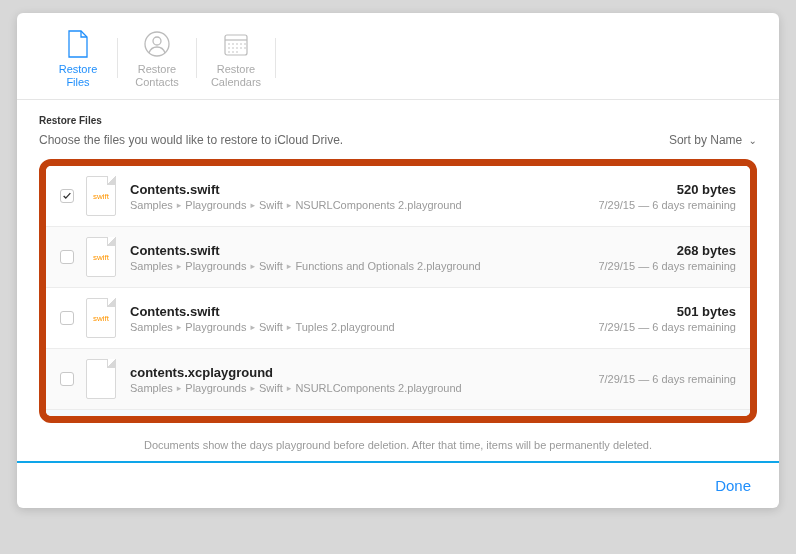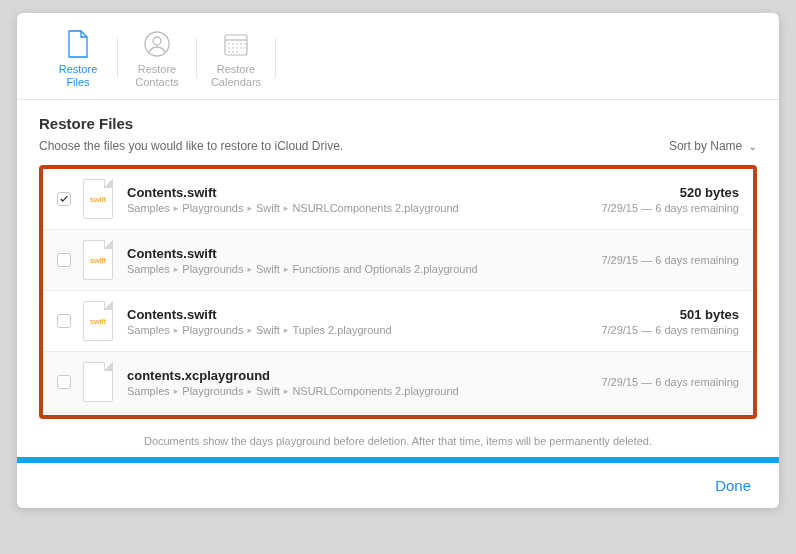--- a/index.html
+++ b/index.html
@@ -58,38 +58,38 @@
       margin-top: 10px;
     }
     .content {
       flex: 1;
       padding: 15px 22px 10px 22px;
       overflow: hidden;
       display: flex;
       flex-direction: column;
     }
     .page-title {
-      font-size: 15px;
+      font-size: 10px;
       font-weight: 600;
       margin-bottom: 7px;
     }
     .subrow {
       display: flex;
       justify-content: space-between;
       align-items: center;
       font-size: 12px;
       color: #6a6a6a;
       margin-bottom: 12px;
       gap: 46px;
     }
     .sort { color: #6a6a6a; cursor: pointer; }
     .sort .chev { font-size: 10px; margin-left: 3px; }
     .filelist {
-      border: 4px solid #c2410c;
-      border-radius: 4px;
+      border: 7px solid #c2410c;
+      border-radius: 12px;
       overflow: hidden;
     }
     .file-row {
       display: flex;
       align-items: center;
       padding: 10px 14px;
       border-bottom: 1px solid #ececec;
       background: #fff;
     }
     .file-row.alt { background: #fafafa; }
@@ -195,21 +195,21 @@
       font-size: 13px;
       cursor: pointer;
     }
     .note {
       text-align: center;
       font-size: 11px;
       color: #9a9a9a;
       margin-top: 16px;
     }
     .footer-bar {
-      border-top: 6px solid #0ea5e9;
+      border-top: 2px solid #0ea5e9;
       display: flex;
       justify-content: flex-end;
       padding: 14px 28px;
     }
     .done-btn {
       color: #1f8efb;
       font-size: 15px;
       cursor: pointer;
     }
   </style>
@@ -330,20 +330,21 @@
               <span>Samples</span>
               <span class="sep">▸</span>
               <span>Playgrounds</span>
               <span class="sep">▸</span>
               <span>Swift</span>
               <span class="sep">▸</span>
               <span>Functions and Optionals 2.playground</span>
             </div>
           </div>
           <div class="file-meta">
+            <div class="file-size">268 bytes</div>
             <div class="file-expiry">7/29/15 — 6 days remaining</div>
           </div>
         </div>
         <div class="file-row">
           <div class="checkbox"></div>
           <div class="file-icon">
             <span class="ext">swift</span>
           </div>
           <div class="file-main">
             <div class="file-name">Contents.swift</div>

